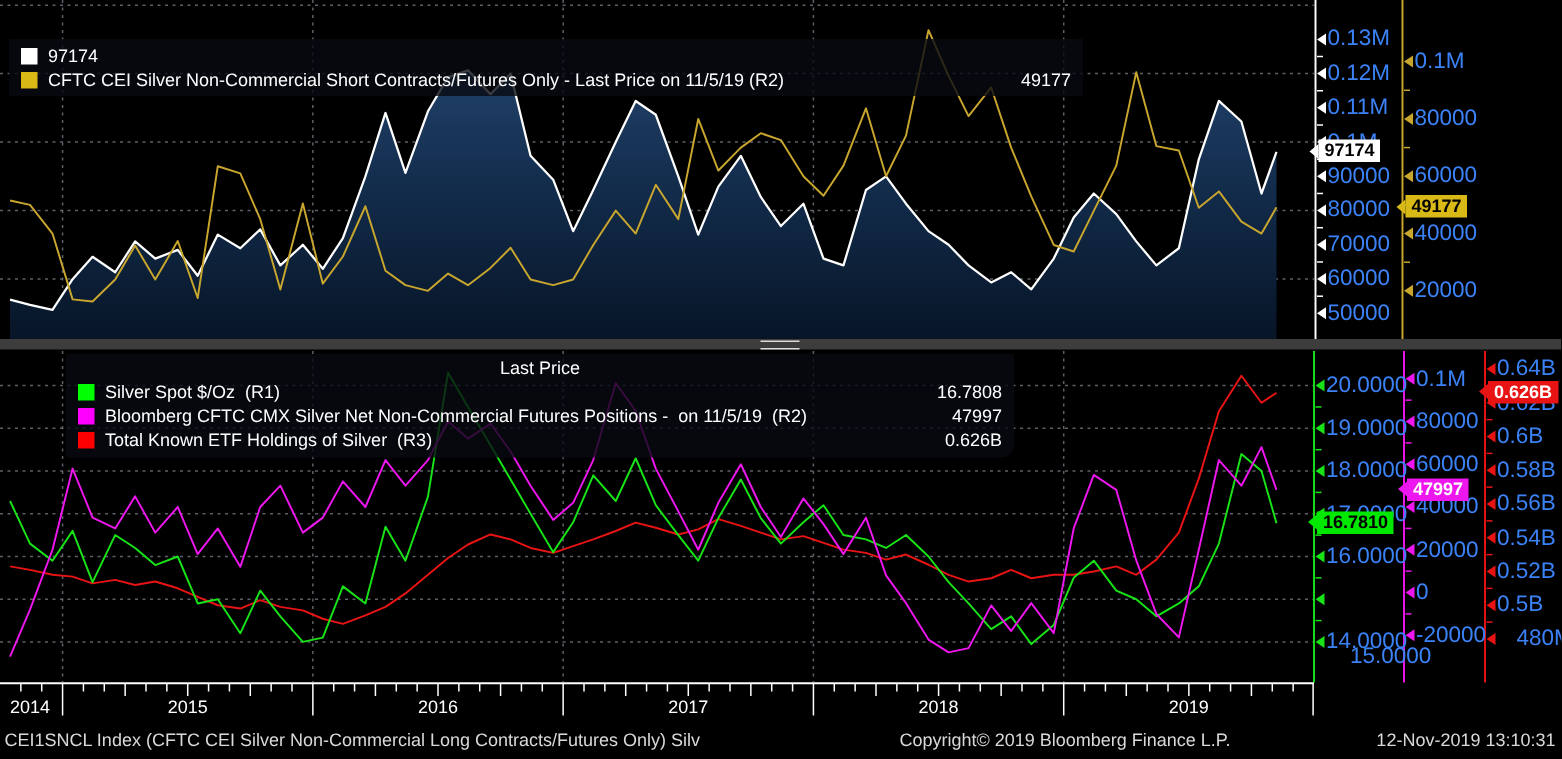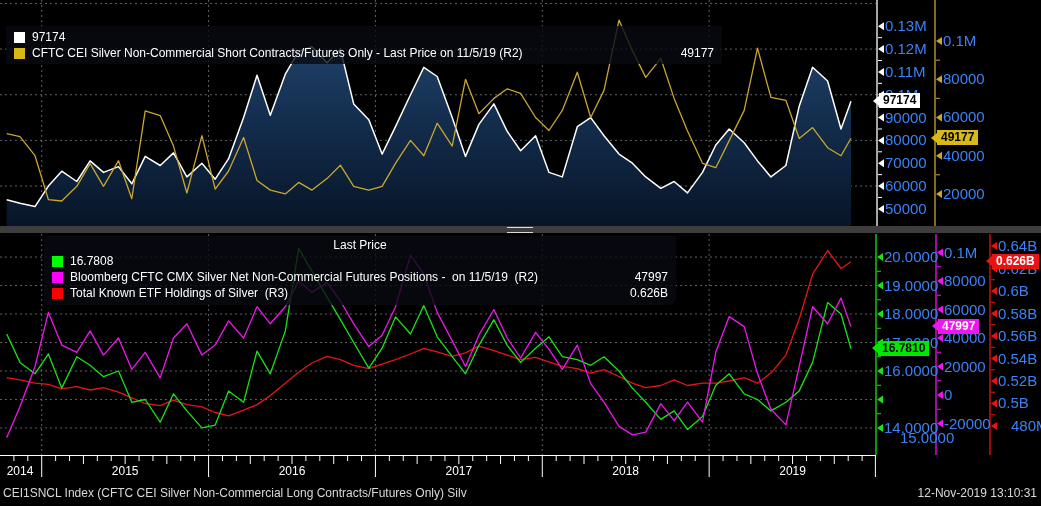--- a/index.html
+++ b/index.html
@@ -283,20 +283,21 @@
   </div>
 
   <div id="separator">
     <div id="grip"></div>
   </div>
 
   <div id="bottom-legend" class="legend">
     <div class="ltitle">Last Price</div>
     <div class="lrow">
       <span class="sw" style="background:#00ff00"></span>
+      <span class="llab">Silver Spot $/Oz  (R1)</span>
       <span class="lval">16.7808</span>
     </div>
     <div class="lrow">
       <span class="sw" style="background:#ff00ff"></span>
       <span class="llab">Bloomberg CFTC CMX Silver Net Non-Commercial Futures Positions -  on 11/5/19  (R2)</span>
       <span class="lval">47997</span>
     </div>
     <div class="lrow">
       <span class="sw" style="background:#ff0000"></span>
       <span class="llab">Total Known ETF Holdings of Silver  (R3)</span>
@@ -308,15 +309,16 @@
       <div class="yearlab" style="left: -2px;">2014</div>
       <div class="yearlab" style="left: 103.143px;">2015</div>
       <div class="yearlab" style="left: 270px;">2016</div>
       <div class="yearlab" style="left: 436.857px;">2017</div>
       <div class="yearlab" style="left: 603.714px;">2018</div>
       <div class="yearlab" style="left: 770.571px;">2019</div>
     </div>
 
   <div id="footer">
     <span class="fl">CEI1SNCL Index (CFTC CEI Silver Non-Commercial Long Contracts/Futures Only) Silv</span>
+    <span class="fc">Copyright© 2019 Bloomberg Finance L.P.</span>
     <span class="fr">12-Nov-2019 13:10:31</span>
   </div>
 </div>
 
 </body></html>

